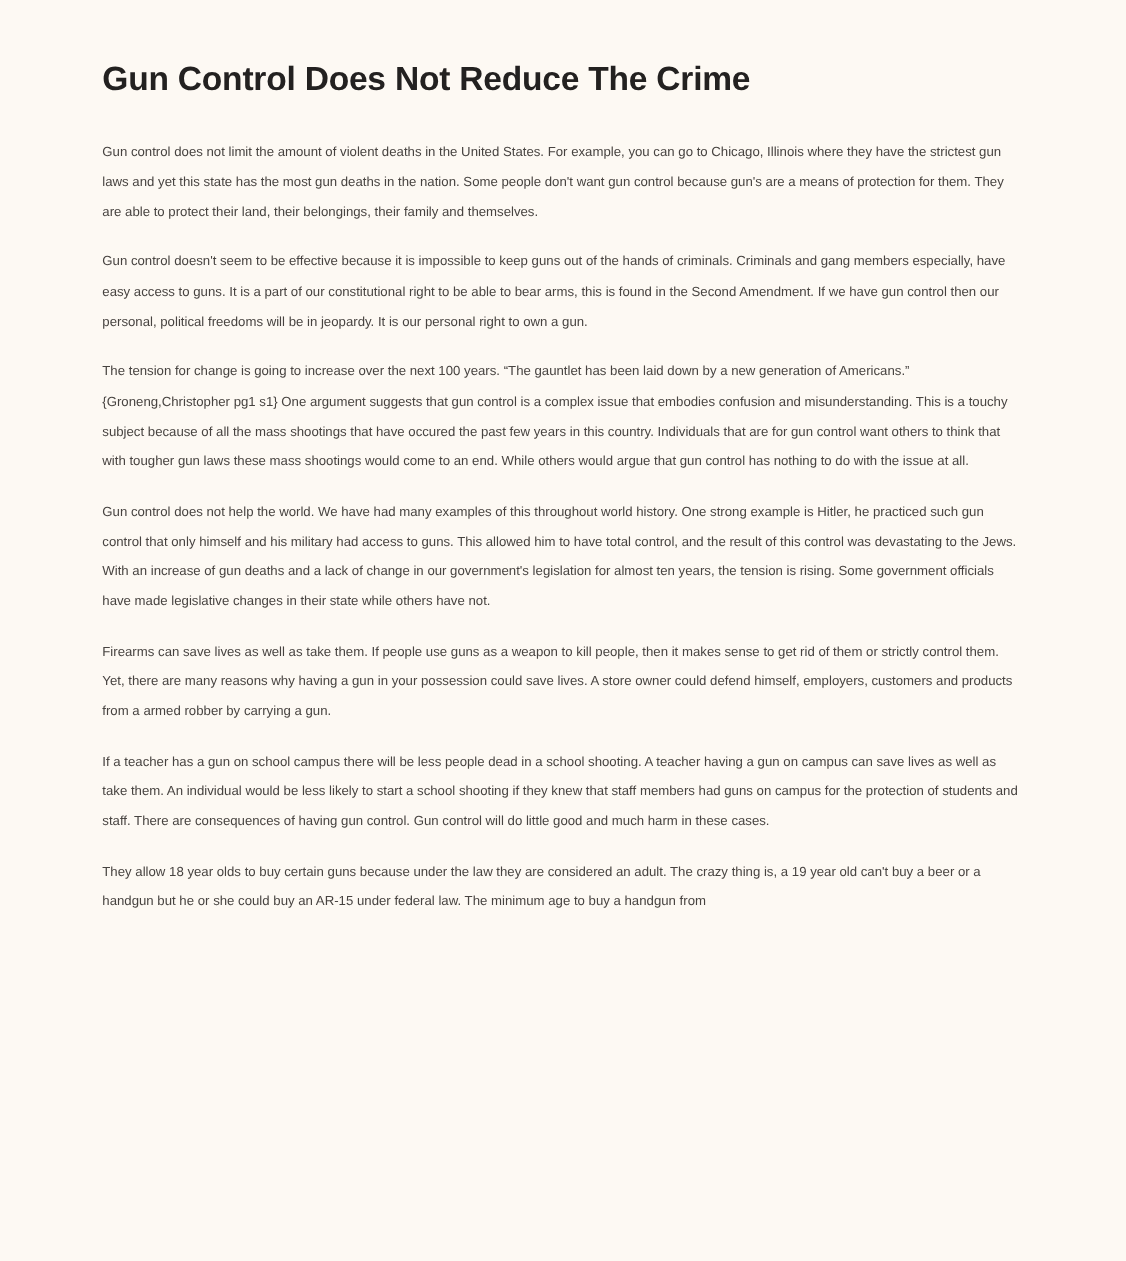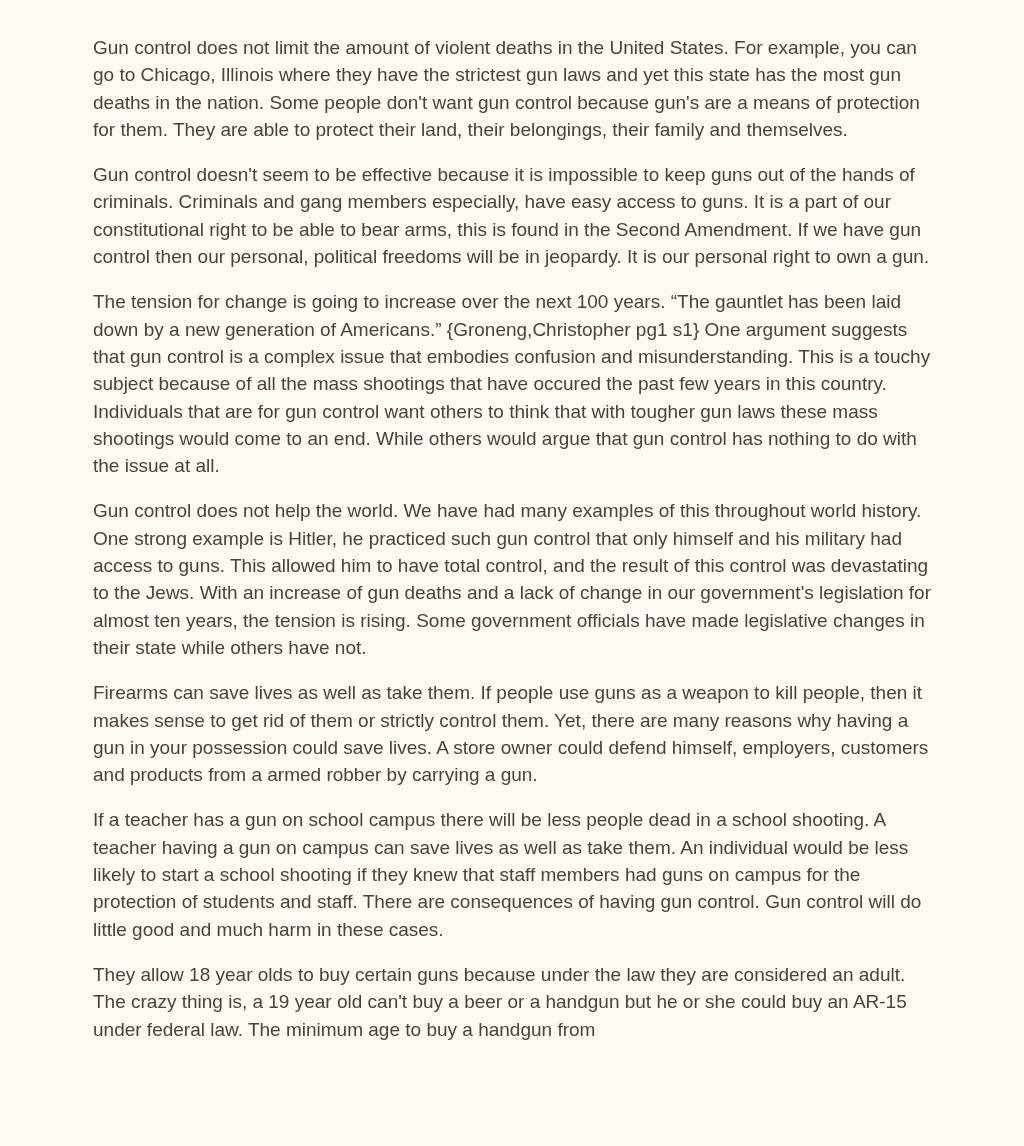--- a/index.html
+++ b/index.html
@@ -78,37 +78,38 @@
     color: #232120;
     margin: 54px 0 0 0;
     letter-spacing: -0.2px;
     line-height: 1.2;
   }
   .article-body {
     margin-top: 34px;
     max-width: 845px;
   }
   .article-body p {
-    font-size: 19px;
+    font-size: 12px;
     line-height: 27.3px;
     color: #474340;
     margin: 0 0 18px 0;
     text-align: left;
   }
   .article-body p:last-child {
     margin-bottom: 0;
   }
 </style>
 </head>
 <body>
 
 <div class="page">
 
 
   <div class="article">
+    <h1 class="article-title">Gun Control Does Not Reduce The Crime</h1>
 
     <div class="article-body">
       <p>Gun control does not limit the amount of violent deaths in the United States. For example, you can go to Chicago, Illinois where they have the strictest gun laws and yet this state has the most gun deaths in the nation. Some people don't want gun control because gun's are a means of protection for them. They are able to protect their land, their belongings, their family and themselves.</p>
       <p>Gun control doesn't seem to be effective because it is impossible to keep guns out of the hands of criminals. Criminals and gang members especially, have easy access to guns. It is a part of our constitutional right to be able to bear arms, this is found in the Second Amendment. If we have gun control then our personal, political freedoms will be in jeopardy. It is our personal right to own a gun.</p>
       <p>The tension for change is going to increase over the next 100 years. “The gauntlet has been laid down by a new generation of Americans.” {Groneng,Christopher pg1 s1} One argument suggests that gun control is a complex issue that embodies confusion and misunderstanding. This is a touchy subject because of all the mass shootings that have occured the past few years in this country. Individuals that are for gun control want others to think that with tougher gun laws these mass shootings would come to an end. While others would argue that gun control has nothing to do with the issue at all.</p>
       <p>Gun control does not help the world. We have had many examples of this throughout world history. One strong example is Hitler, he practiced such gun control that only himself and his military had access to guns. This allowed him to have total control, and the result of this control was devastating to the Jews. With an increase of gun deaths and a lack of change in our government's legislation for almost ten years, the tension is rising. Some government officials have made legislative changes in their state while others have not.</p>
       <p>Firearms can save lives as well as take them. If people use guns as a weapon to kill people, then it makes sense to get rid of them or strictly control them. Yet, there are many reasons why having a gun in your possession could save lives. A store owner could defend himself, employers, customers and products from a armed robber by carrying a gun.</p>
       <p>If a teacher has a gun on school campus there will be less people dead in a school shooting. A teacher having a gun on campus can save lives as well as take them. An individual would be less likely to start a school shooting if they knew that staff members had guns on campus for the protection of students and staff. There are consequences of having gun control. Gun control will do little good and much harm in these cases.</p>
       <p>They allow 18 year olds to buy certain guns because under the law they are considered an adult. The crazy thing is, a 19 year old can't buy a beer or a handgun but he or she could buy an AR-15 under federal law. The minimum age to buy a handgun from</p>
     </div>

